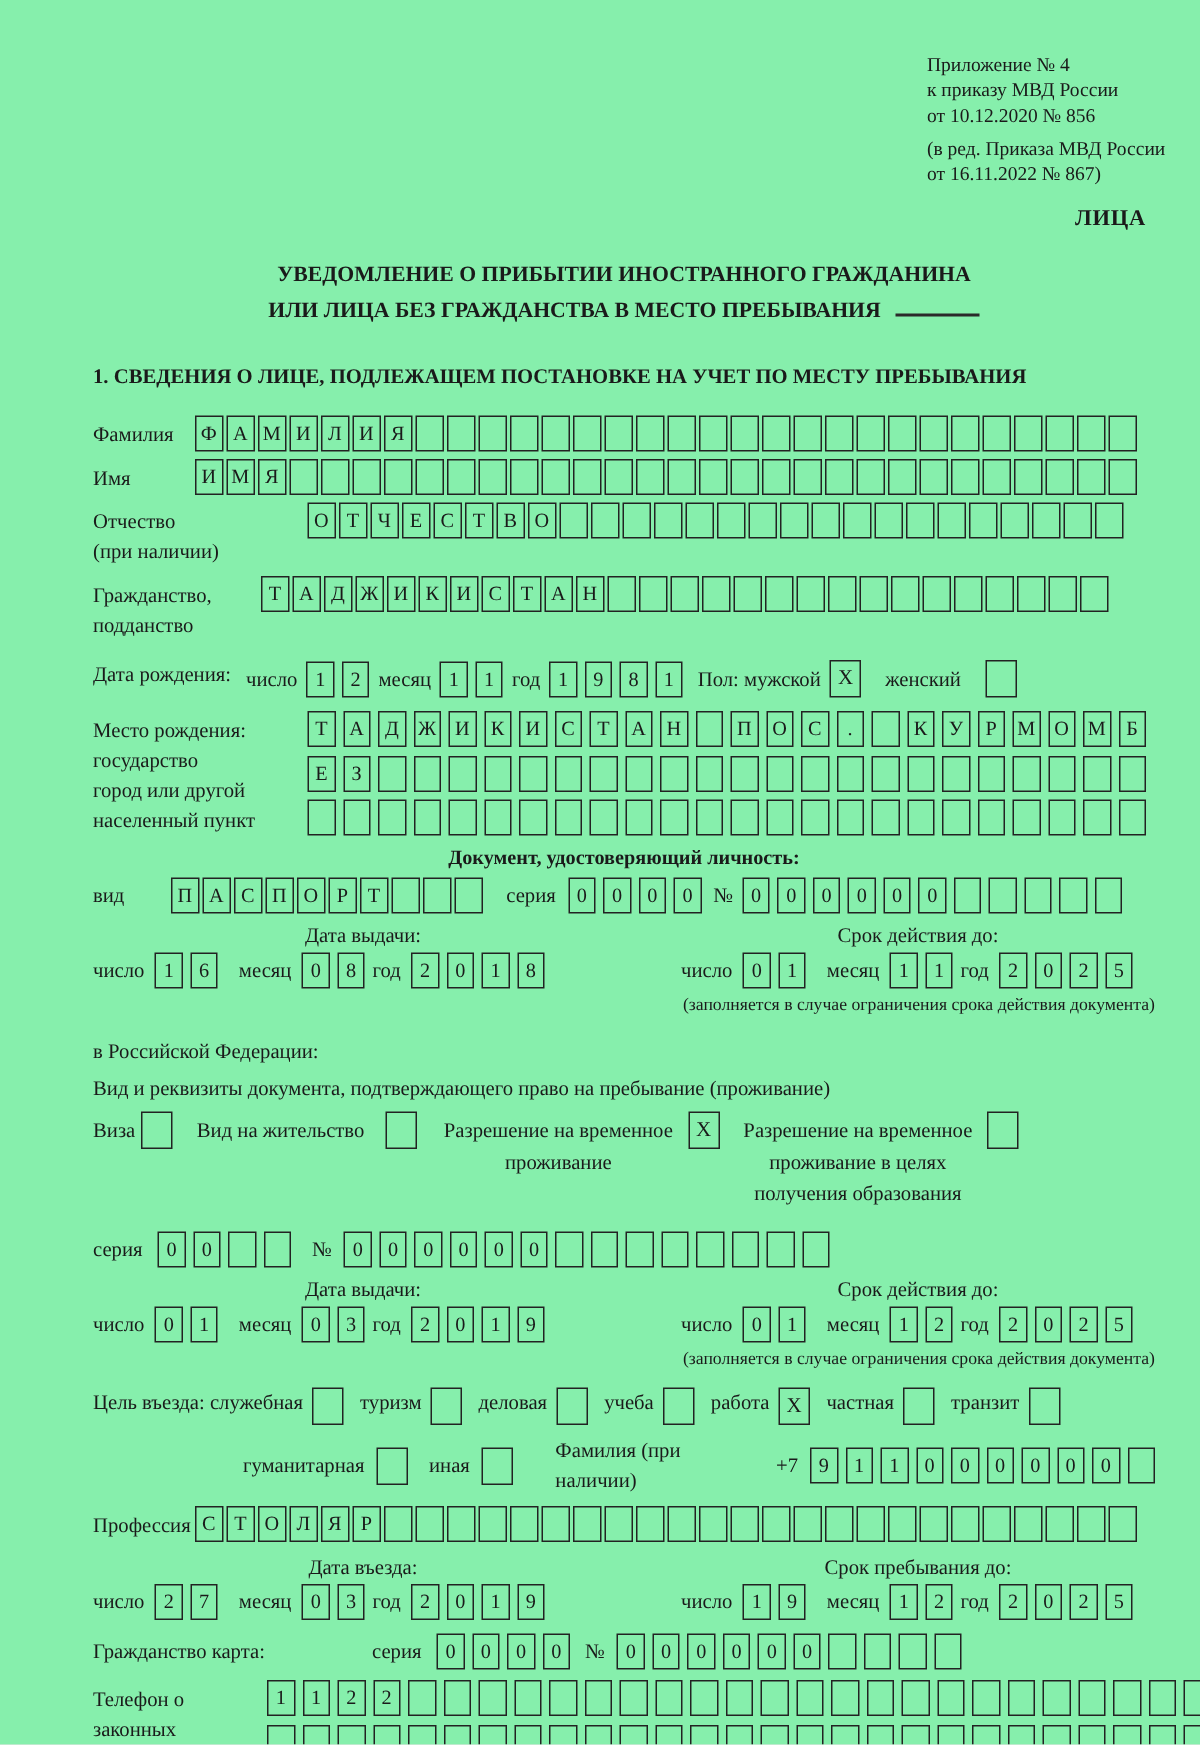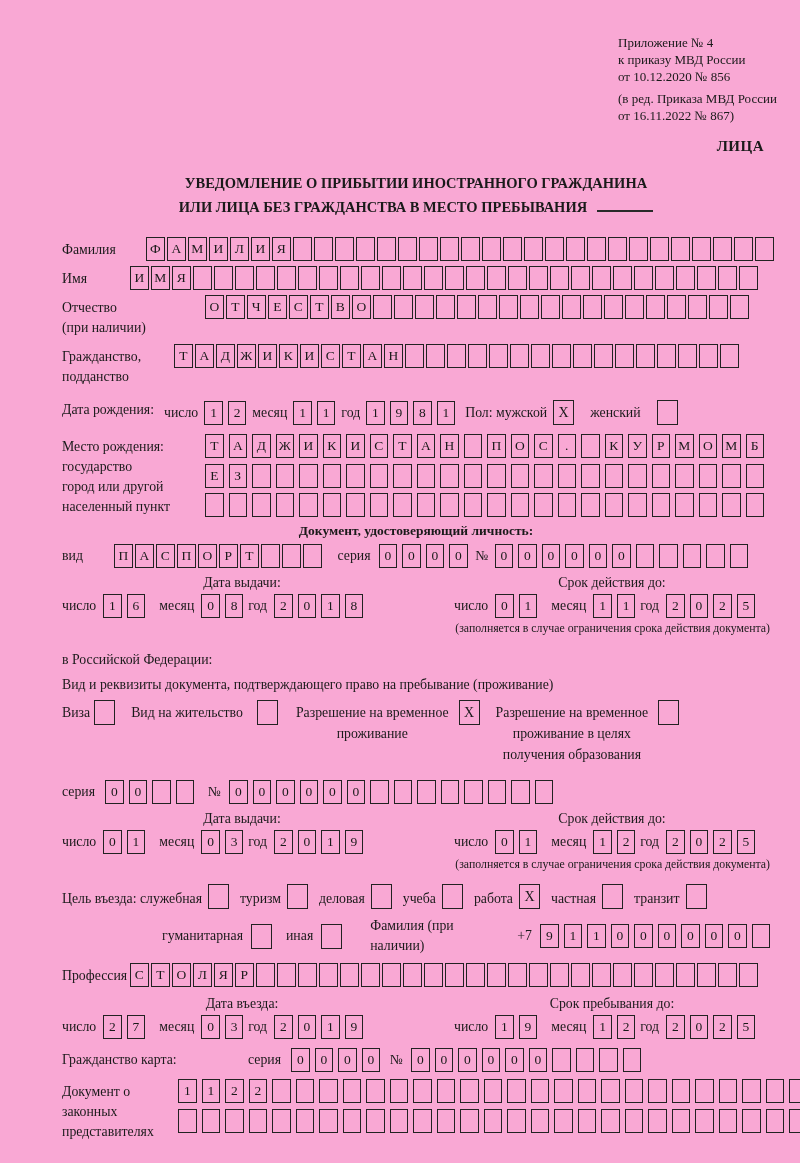--- a/index.html
+++ b/index.html
@@ -1,18 +1,18 @@
 <!DOCTYPE html>
 <html lang="ru"><head>
 <meta charset="utf-8">
 <style>
   * { margin:0; padding:0; box-sizing:border-box; }
   html,body { background:#e8e8e8; }
   .page {
-    width:800px; height:1163px; background:#f9a8d4; color:#1a1a1a;
+    width:800px; height:1163px; background:#86efac; color:#1a1a1a;
     font-family:"Liberation Serif","DejaVu Serif",serif;
     padding:34px 30px 0 62px; overflow:hidden; position:relative;
     margin:0 auto;
   }
   
   .annex { margin-left:556px; width:190px; font-size:13px; line-height:17px; }
   .annex .grp2 { margin-top:5px; }
   .forma { margin-top:14px; text-align:right; padding-right:6px;
            font-weight:bold; font-size:15px; letter-spacing:.5px; }
   .title { margin-top:16px; text-align:center; font-weight:bold;
@@ -28,21 +28,21 @@
   .cells { display:inline-flex; gap:2.5px; flex:none; }
   .cells.sp { gap:5px; }
   .cell { width:18.5px; height:24px; border:1.5px solid #222; flex:none;
           display:inline-flex; align-items:center; justify-content:center;
           font-size:13.5px; }
   .chk { width:21px; height:25px; border:1.5px solid #222; flex:none;
          display:inline-flex; align-items:center; justify-content:center;
          font-size:14px; }
 
   
-  .r-surname { margin-top:18px;gap:16px; }
+  .r-surname { margin-top:18px; }
   .r-surname .lblcol, .r-name .lblcol, .r-prof .lblcol { width:68px; }
   .r-name, .r-patron { margin-top:5px; }
   .r-patron .lblcol, .r-birthplace .lblcol { width:143px; }
   .r-citizen { margin-top:6px; }
   .r-citizen .lblcol { width:112px; }
   .r-birthdate { margin-top:13px; display:flex; }
   .r-birthdate .g { margin-left:10px; display:flex; align-items:center; gap:6px; }
   .r-birthplace { margin-top:9px; }
   .bp-row { margin-bottom:5.5px; }
   .doc-head { margin-top:2px; text-align:center; font-weight:bold; font-size:13.5px; }
@@ -56,21 +56,21 @@
   .dg .dlbl { margin-right:2px; }
   .dg .m { margin-left:9px; }
   .note { font-size:11.8px; text-align:right; margin-top:3px; }
   .permit-intro { margin-top:11px; font-size:13.8px; line-height:25px; }
   .r-permits { margin-top:3px; display:flex; align-items:flex-start; }
   .opt { display:flex; align-items:flex-start; }
   .opt .txt { font-size:13.8px; line-height:21px; padding-top:2px; }
   .opt .txt.c { text-align:center; }
   .r-pseries { margin-top:15px; display:flex; align-items:center; }
   .r-purpose { margin-top:12px; display:flex; align-items:center; flex-wrap:nowrap; }
-  .r-purpose .o { display:flex; align-items:flex-end; margin-right:11px; }
+  .r-purpose .o { display:flex; align-items:flex-start; margin-right:11px; }
   .r-purpose .o .lbl { margin-right:6px; }
   .r-purpose2 { margin-top:7px; display:flex; align-items:center; padding-left:100px; }
   .r-prof { margin-top:7px; }
   .r-migr { margin-top:9px; display:flex; align-items:center; }
   .r-migr .lblcol { width:186px; padding-top:0; }
   .r-repr { margin-top:7px; }
   .r-repr .lblcol { width:116px; }
   .repr-row { margin-bottom:5.5px; }
 </style>
 </head>
@@ -88,20 +88,21 @@
     </div>
   </div>
 
   <div class="forma">ЛИЦА</div>
 
   <div class="title">
     <div>УВЕДОМЛЕНИЕ О ПРИБЫТИИ ИНОСТРАННОГО ГРАЖДАНИНА</div>
     <div><span>ИЛИ ЛИЦА БЕЗ ГРАЖДАНСТВА В МЕСТО ПРЕБЫВАНИЯ</span><span class="blank-line"></span></div>
   </div>
 
+  <div class="section">1. СВЕДЕНИЯ О ЛИЦЕ, ПОДЛЕЖАЩЕМ ПОСТАНОВКЕ НА УЧЕТ ПО МЕСТУ ПРЕБЫВАНИЯ</div>
 
   <div class="frow r-surname">
     <div class="lbl lblcol">Фамилия</div>
     <div class="cells">
         <span class="cell">Ф</span>
         <span class="cell">А</span>
         <span class="cell">М</span>
         <span class="cell">И</span>
         <span class="cell">Л</span>
         <span class="cell">И</span>
@@ -699,21 +700,21 @@
         <span class="cell">0</span>
         <span class="cell"></span>
         <span class="cell"></span>
         <span class="cell"></span>
         <span class="cell"></span>
       </span>
   </div>
 
   <div class="frow r-repr">
     <div class="lblcol">
-      <div class="lbl">Документ о</div>
+      <div class="lbl">Телефон о</div>
       <div class="lbl">законных</div>
       <div class="lbl">представителях</div>
 
     </div>
     <div>
       <div class="cells sp repr-row">
           <span class="cell">1</span>
           <span class="cell">1</span>
           <span class="cell">2</span>
           <span class="cell">2</span>

